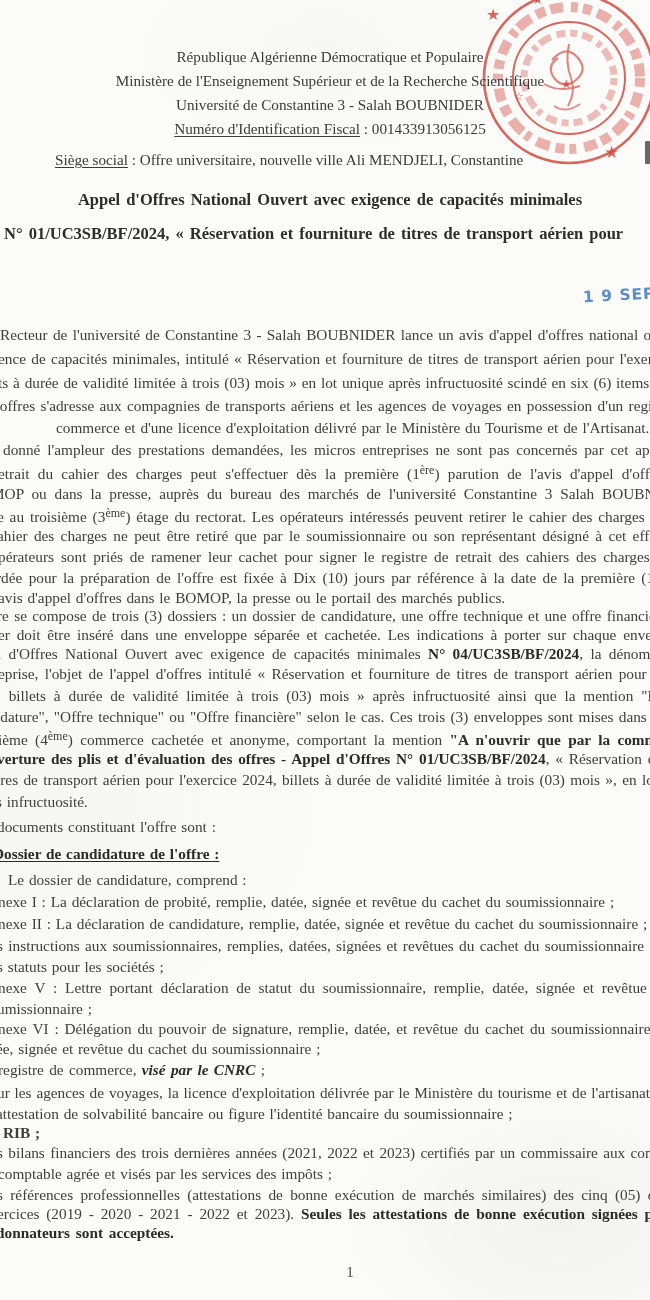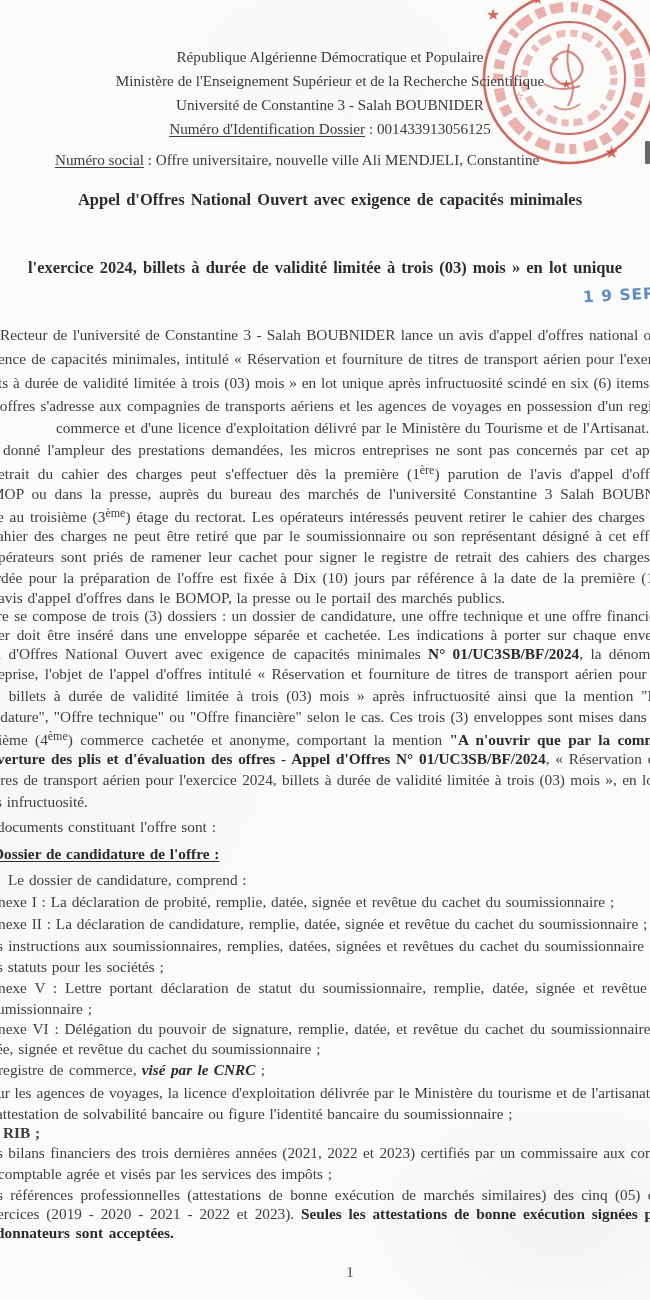--- a/index.html
+++ b/index.html
@@ -56,48 +56,48 @@
       <text x="87" y="100" font-size="12">★</text>
     </g>
   </svg>
 
   <div class="edge-mark"></div>
 
   <div class="abs c hdr" style="top:48px">République Algérienne Démocratique et Populaire</div>
   <div class="abs c hdr" style="top:72px">Ministère de l'Enseignement Supérieur et de la Recherche Scientifique</div>
   <div class="abs c hdr" style="top:96px">Université de Constantine 3 - Salah BOUBNIDER</div>
   <div class="abs c hdr" style="top:120px">
-    <span class="u">Numéro d'Identification Dossier</span><span> : 001433913056125</span>
+    <span class="u">Numéro d'Identification Fiscal</span><span> : 001433913056125</span>
   </div>
   <div class="abs hdr" style="top:151px;left:55px">
-    <span class="u">Numéro social</span><span> : Offre universitaire, nouvelle ville Ali MENDJELI, Constantine</span>
+    <span class="u">Siège social</span><span> : Offre universitaire, nouvelle ville Ali MENDJELI, Constantine</span>
   </div>
 
   <div class="abs c ttl" style="top:190px">Appel d'Offres National Ouvert avec exigence de capacités minimales</div>
-  <div class="abs ttl" style="top:258px;left:28px">l'exercice 2024, billets à durée de validité limitée à trois (03) mois » en lot unique</div>
+  <div class="abs ttl" style="top:224px;left:4px">N° 01/UC3SB/BF/2024, « Réservation et fourniture de titres de transport aérien pour</div>
 
   <div class="datestamp">1 9 SEPT</div>
 
   <div id="body-lines">
       <div class="line" style="top: 326px; left: 0px; word-spacing: 1.5px;"><span>Recteur de l'université de Constantine 3 - Salah BOUBNIDER lance un avis d'appel d'offres national ouvert avec</span></div>
       <div class="line" style="top: 350px; left: -2px; word-spacing: 1.5px;"><span>ence de capacités minimales, intitulé « Réservation et fourniture de titres de transport aérien pour l'exercice</span></div>
       <div class="line" style="top: 374px; left: -2px; word-spacing: 1px;"><span>ts à durée de validité limitée à trois (03) mois » en lot unique après infructuosité scindé en six (6) items :</span></div>
       <div class="line" style="top: 397px; left: -3px; word-spacing: 1.5px;"><span>'offres s'adresse aux compagnies de transports aériens et les agences de voyages en possession d'un registre de</span></div>
       <div class="line" style="top: 419px; left: 56px; word-spacing: 1px;"><span>commerce et d'une licence d'exploitation délivré par le Ministère du Tourisme et de l'Artisanat.</span></div>
       <div class="line" style="top: 441px; left: 3px; word-spacing: 3px;"><span>donné l'ampleur des prestations demandées, les micros entreprises ne sont pas concernés par cet appel</span></div>
       <div class="line" style="top: 463px; left: -2px; word-spacing: 4.5px;"><span>etrait du cahier des charges peut s'effectuer dès la première (1</span><span class="sup">ère</span><span>) parution de l'avis d'appel d'offres</span></div>
       <div class="line" style="top: 485px; left: -9px; word-spacing: 4px;"><span>MOP ou dans la presse, auprès du bureau des marchés de l'université Constantine 3 Salah BOUBNIDER</span></div>
       <div class="line" style="top: 506px; left: -3px; word-spacing: 2px;"><span>e au troisième (3</span><span class="sup">ème</span><span>) étage du rectorat. Les opérateurs intéressés peuvent retirer le cahier des charges gratuitement</span></div>
       <div class="line" style="top: 527px; left: -3px; word-spacing: 2.5px;"><span>ahier des charges ne peut être retiré que par le soumissionnaire ou son représentant désigné à cet effet.</span></div>
       <div class="line" style="top: 548px; left: -2px; word-spacing: 3px;"><span>pérateurs sont priés de ramener leur cachet pour signer le registre de retrait des cahiers des charges.</span></div>
       <div class="line" style="top: 569px; left: -4px; word-spacing: 2.5px;"><span>rdée pour la préparation de l'offre est fixée à Dix (10) jours par référence à la date de la première (1</span></div>
       <div class="line" style="top: 589px; left: -2px; word-spacing: 1px;"><span>avis d'appel d'offres dans le BOMOP, la presse ou le portail des marchés publics.</span></div>
       <div class="line" style="top: 607px; left: -3px; word-spacing: 1.5px;"><span>re se compose de trois (3) dossiers : un dossier de candidature, une offre technique et une offre financière.</span></div>
       <div class="line" style="top: 626px; left: -2px; word-spacing: 3px;"><span>er doit être inséré dans une enveloppe séparée et cachetée. Les indications à porter sur chaque enveloppe</span></div>
-      <div class="line" style="top: 645px; left: -3px; word-spacing: 3.5px;"><span>l d'Offres National Ouvert avec exigence de capacités minimales </span><span class="b">N° 01/UC3SB/BF/2024</span><span>, la dénomination</span></div>
+      <div class="line" style="top: 645px; left: -3px; word-spacing: 3.5px;"><span>l d'Offres National Ouvert avec exigence de capacités minimales </span><span class="b">N° 04/UC3SB/BF/2024</span><span>, la dénomination</span></div>
       <div class="line" style="top: 665px; left: -2px; word-spacing: 2.5px;"><span>eprise, l'objet de l'appel d'offres intitulé « Réservation et fourniture de titres de transport aérien pour</span></div>
       <div class="line" style="top: 687px; left: -3px; word-spacing: 4px;"><span>, billets à durée de validité limitée à trois (03) mois » après infructuosité ainsi que la mention "Dossier de</span></div>
       <div class="line" style="top: 708px; left: -4px; word-spacing: 1.5px;"><span>idature", "Offre technique" ou "Offre financière" selon le cas. Ces trois (3) enveloppes sont mises dans une</span></div>
       <div class="line" style="top: 729px; left: -2px; word-spacing: 3.5px;"><span>ième (4</span><span class="sup">ème</span><span>) commerce cachetée et anonyme, comportant la mention </span><span class="b">"A n'ouvrir que par la commission</span></div>
       <div class="line" style="top: 750px; left: -3px; word-spacing: 2px;"><span class="b">verture des plis et d'évaluation des offres - Appel d'Offres N° 01/UC3SB/BF/2024</span><span>, « Réservation et fourniture</span></div>
       <div class="line" style="top: 771px; left: -4px; word-spacing: 1.5px;"><span>tres de transport aérien pour l'exercice 2024, billets à durée de validité limitée à trois (03) mois », en lot unique aprè</span></div>
       <div class="line" style="top: 793px; left: -4px; word-spacing: 1px;"><span>s infructuosité.</span></div>
       <div class="line" style="top: 818px; left: -3px; word-spacing: 1px;"><span>documents constituant l'offre sont :</span></div>
       <div class="line" style="top: 845px; left: -7px; word-spacing: 1px;"><span class="b u">Dossier de candidature de l'offre :</span></div>
       <div class="line" style="top: 871px; left: 8px; word-spacing: 1px;"><span>Le dossier de candidature, comprend :</span></div>

